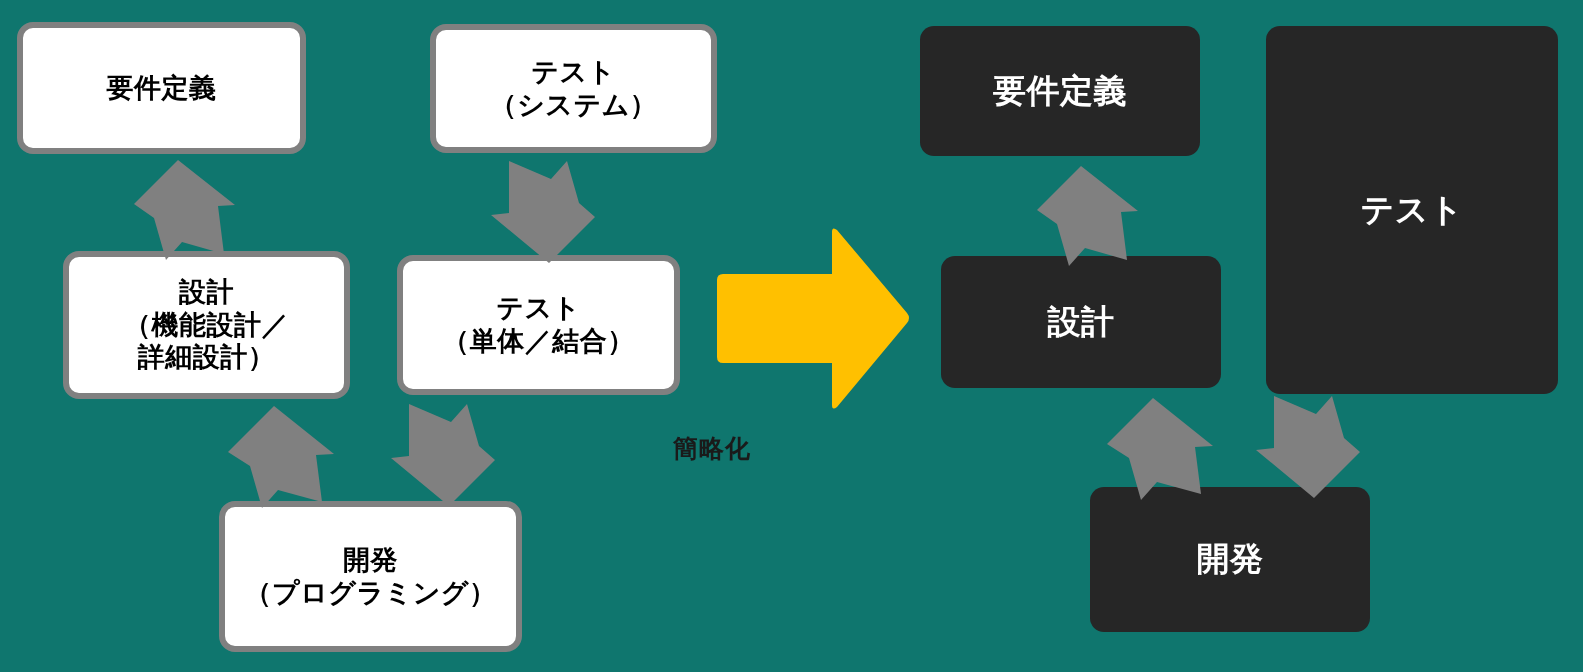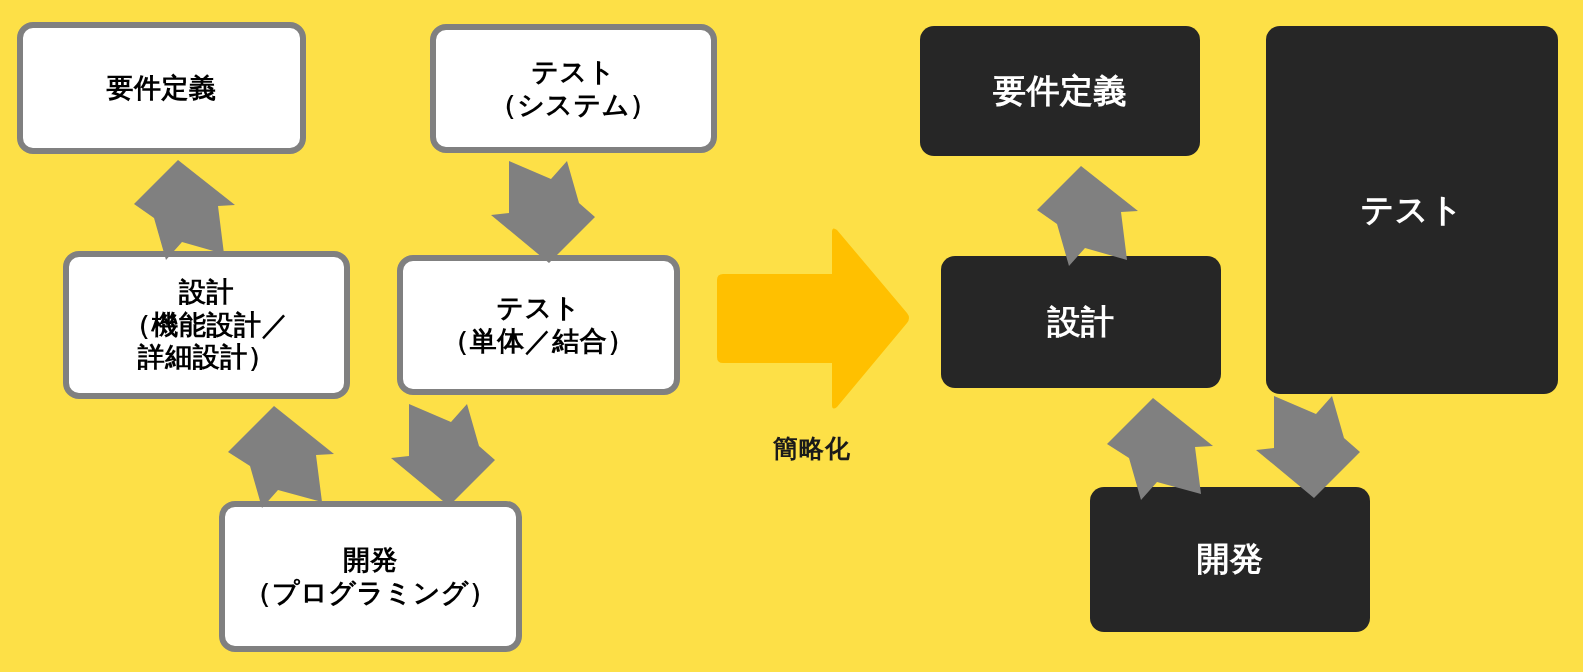--- a/index.html
+++ b/index.html
@@ -7,21 +7,21 @@
     padding: 0;
     background: #ffffff;
   }
   body {
     font-family: "Liberation Sans", "DejaVu Sans", sans-serif;
   }
   #canvas {
     position: relative;
     width: 1583px;
     height: 672px;
-    background: #fde047;
+    background: #0f766e;
     overflow: hidden;
   }
   .node {
     position: absolute;
     box-sizing: border-box;
     display: flex;
     align-items: center;
     justify-content: center;
     text-align: center;
     font-weight: bold;
@@ -72,24 +72,23 @@
   
   #yellow-arrow {
     position: absolute;
     left: 713px;
     top: 226px;
     width: 198px;
     height: 185px;
   }
   #transform-label {
     position: absolute;
-    left: 713px;
+    left: 673px;
     top: 432px;
     width: 198px;
-    text-align: center;
     font-size: 25px;
     font-weight: bold;
     color: #1a1a1a;
     letter-spacing: 1px;
   }
 </style>
 </head>
 <body>
 
 <div id="canvas">

